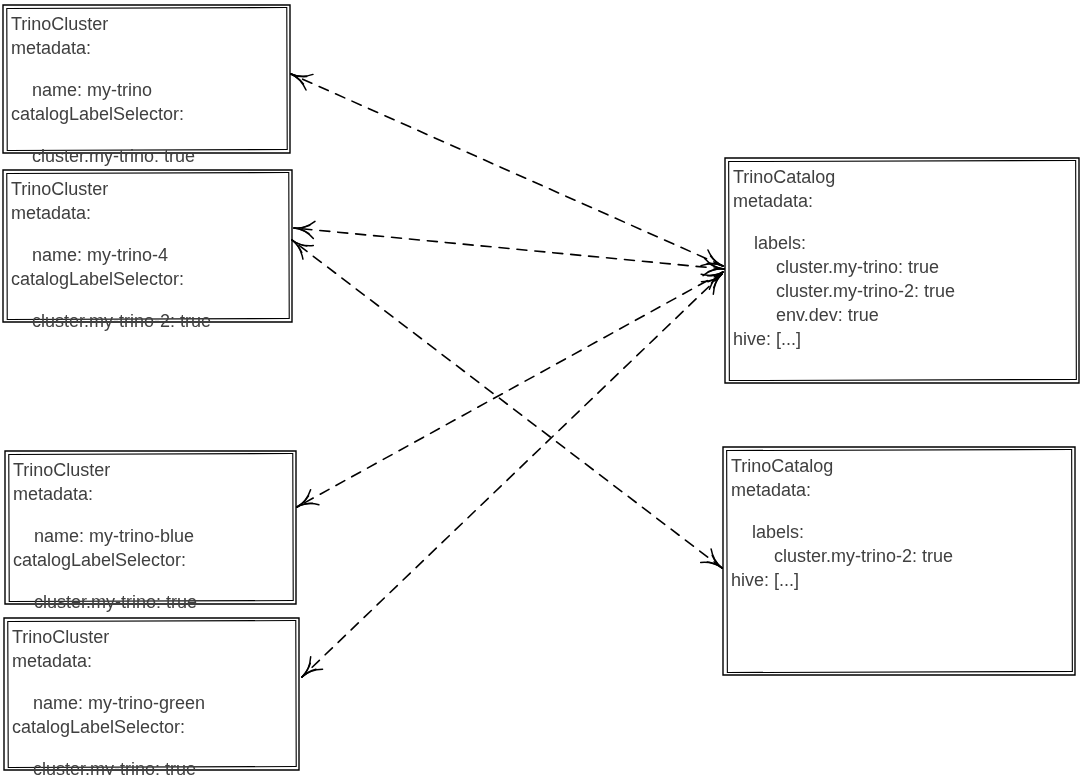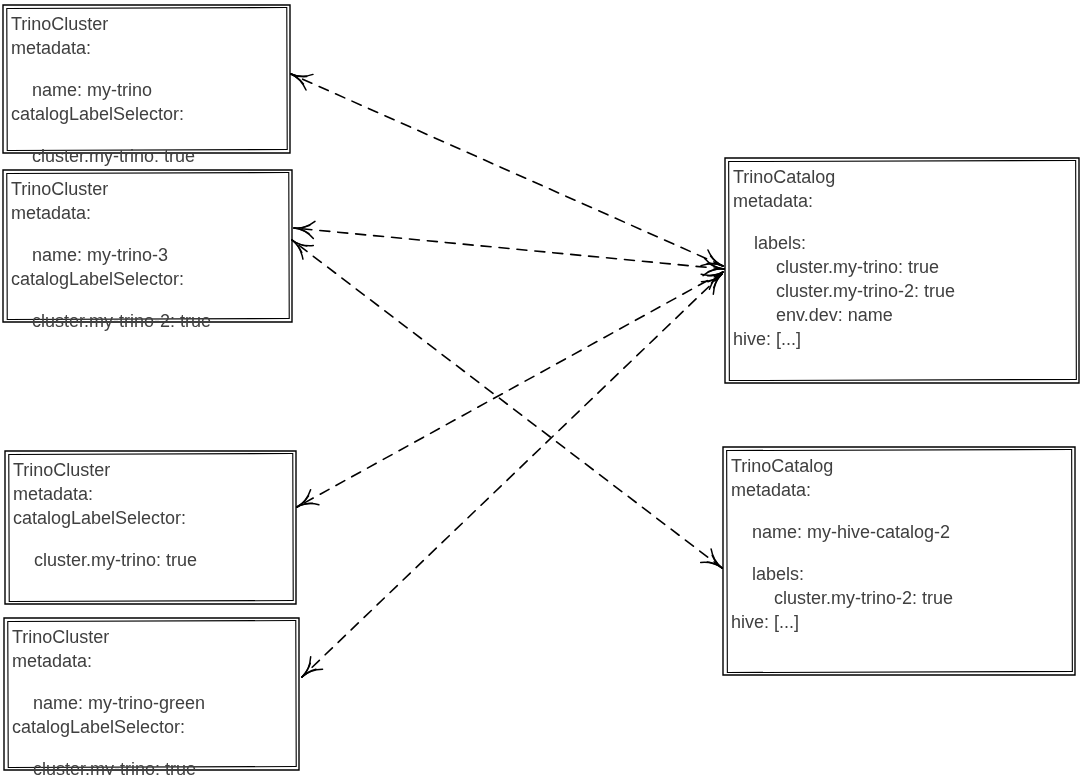--- a/index.html
+++ b/index.html
@@ -116,52 +116,52 @@
     <div class="ln">TrinoCluster</div>
     <div class="ln">metadata:</div>
     <div class="ln i1">name: my-trino</div>
     <div class="ln">catalogLabelSelector:</div>
     <div class="ln i1">cluster.my-trino: true</div>
   </div>
 
   <div class="node" style="left:3px;top:170px;width:289px;height:152px">
     <div class="ln">TrinoCluster</div>
     <div class="ln">metadata:</div>
-    <div class="ln i1">name: my-trino-3</div>
+    <div class="ln i1">name: my-trino-4</div>
     <div class="ln">catalogLabelSelector:</div>
     <div class="ln i1">cluster.my-trino-2: true</div>
   </div>
 
   <div class="node" style="left:5px;top:451px;width:291px;height:153px">
     <div class="ln">TrinoCluster</div>
     <div class="ln">metadata:</div>
+    <div class="ln i1">name: my-trino-blue</div>
     <div class="ln">catalogLabelSelector:</div>
     <div class="ln i1">cluster.my-trino: true</div>
   </div>
 
   <div class="node" style="left:4px;top:618px;width:295px;height:152px">
     <div class="ln">TrinoCluster</div>
     <div class="ln">metadata:</div>
     <div class="ln i1">name: my-trino-green</div>
     <div class="ln">catalogLabelSelector:</div>
     <div class="ln i1">cluster.my-trino: true</div>
   </div>
 
   <div class="node" style="left:725px;top:158px;width:354px;height:225px">
     <div class="ln">TrinoCatalog</div>
     <div class="ln">metadata:</div>
     <div class="ln i1">labels:</div>
     <div class="ln i2">cluster.my-trino: true</div>
     <div class="ln i2">cluster.my-trino-2: true</div>
-    <div class="ln i2">env.dev: name</div>
+    <div class="ln i2">env.dev: true</div>
     <div class="ln">hive: [...]</div>
   </div>
 
   <div class="node" style="left:723px;top:447px;width:352px;height:228px">
     <div class="ln">TrinoCatalog</div>
     <div class="ln">metadata:</div>
-    <div class="ln i1">name: my-hive-catalog-2</div>
     <div class="ln i1">labels:</div>
     <div class="ln i2">cluster.my-trino-2: true</div>
     <div class="ln">hive: [...]</div>
   </div>
 
 </div>
 
 </body></html>

